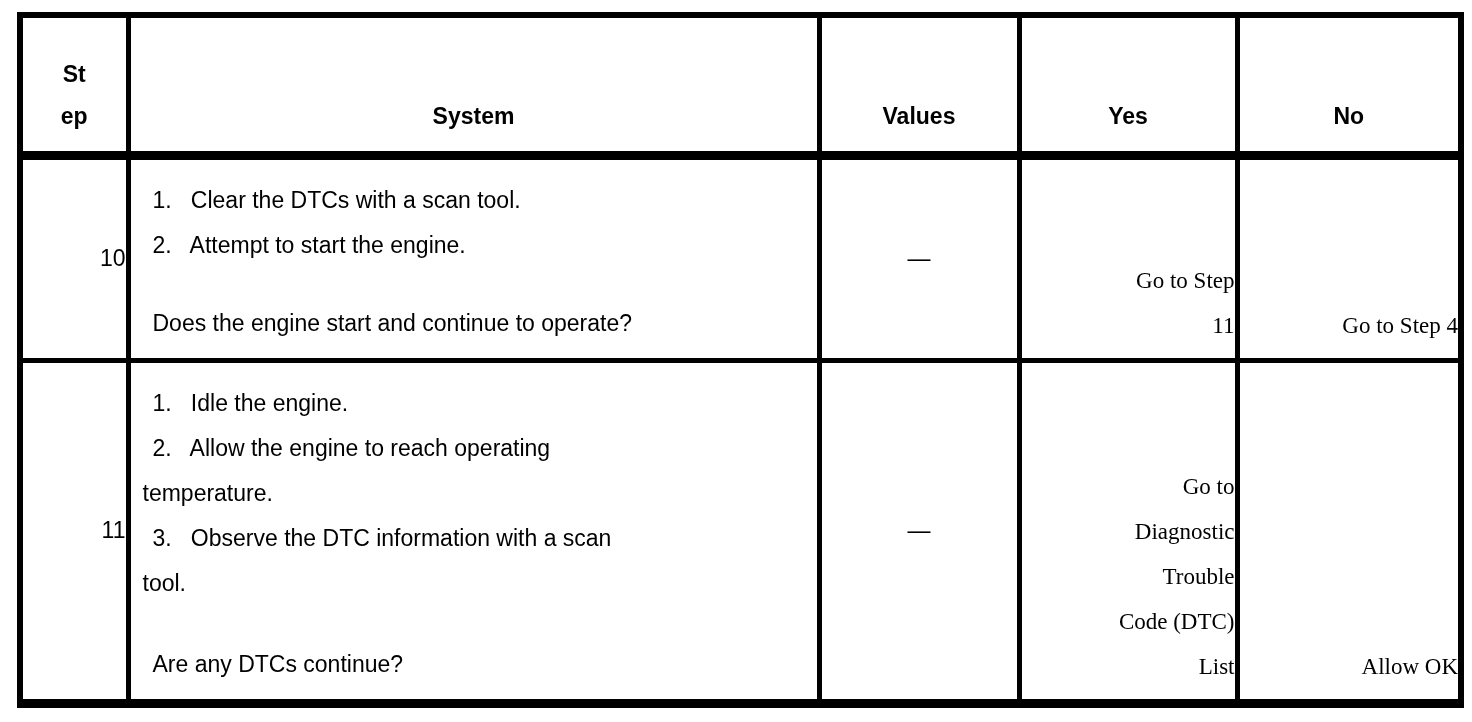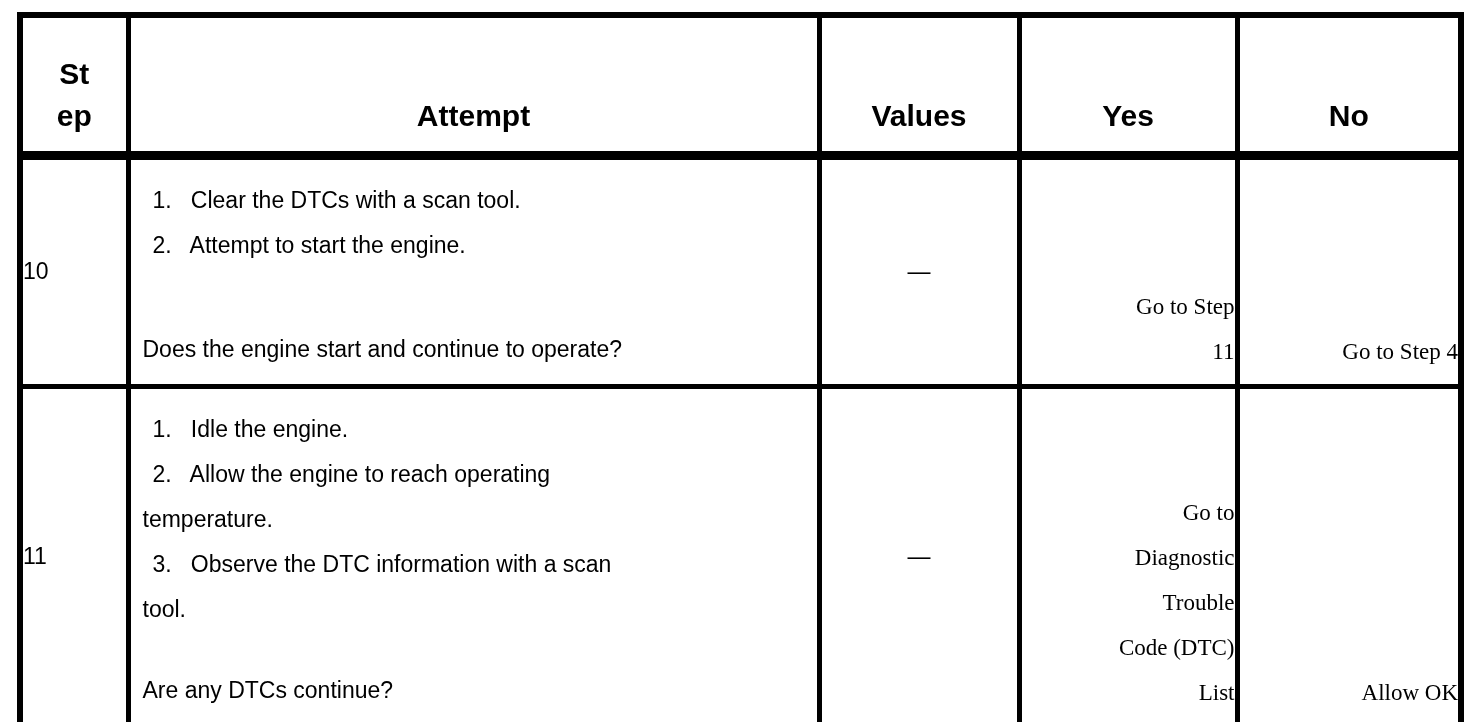--- a/index.html
+++ b/index.html
@@ -29,35 +29,35 @@
     border: 5px solid #000000;
   }
   table.diag {
     border-width: 6px;
     border-bottom-width: 9px;
   }
   table.diag thead th {
     border-bottom-width: 9px;
   }
   th {
-    font-size: 30px;
+    font-size: 23px;
     font-weight: bold;
     vertical-align: bottom;
     text-align: center;
     padding: 0 4px 14px 4px;
     line-height: 42px;
     white-space: pre-line;
   }
   td {
     font-size: 23px;
     font-weight: normal;
     padding: 0;
   }
   td.step-cell {
-    text-align: left;
+    text-align: right;
     vertical-align: middle;
   }
   td.values-cell {
     text-align: center;
     vertical-align: middle;
   }
   td.yes-cell, td.no-cell {
     text-align: right;
     vertical-align: bottom;
     white-space: pre-line;
@@ -68,30 +68,30 @@
   td.action-cell {
     vertical-align: top;
   }
   .action-wrap {
     box-sizing: border-box;
     display: flex;
     flex-direction: column;
     justify-content: space-between;
     padding: 18px 40px 12px 12px;
   }
-  .r0 .action-wrap { height: 224px; }
+  .r0 .action-wrap { height: 198px; }
   .r1 .action-wrap { height: 336px; }
   .action-item {
     white-space: pre-wrap;
     line-height: 45px;
     text-indent: 10px;
   }
   .action-question {
     line-height: 45px;
-    margin-left: 0;
+    margin-left: 10px;
   }
   col.c-step   { width: 108px; }
   col.c-action { width: 691px; }
   col.c-values { width: 200px; }
   col.c-yes    { width: 218px; }
   col.c-no     { width: 224px; }
 </style>
 </head>
 <body>
 
@@ -101,21 +101,21 @@
       <col class="c-step">
       <col class="c-action">
       <col class="c-values">
       <col class="c-yes">
       <col class="c-no">
     </colgroup>
     <thead>
       <tr style="height:140px;">
         <th>St
 ep</th>
-        <th>Attempt</th>
+        <th>System</th>
         <th>Values</th>
         <th>Yes</th>
         <th>No</th>
       </tr>
     </thead>
     <tbody>
     <tr class="r0" style="height: 200px;">
           <td class="step-cell">10</td>
           <td class="action-cell">
             <div class="action-wrap">

